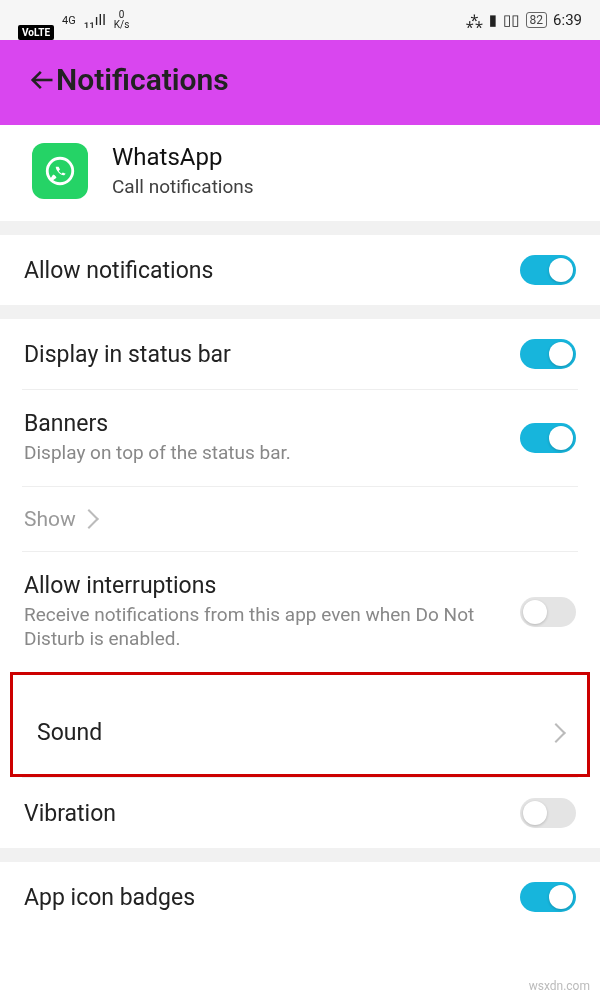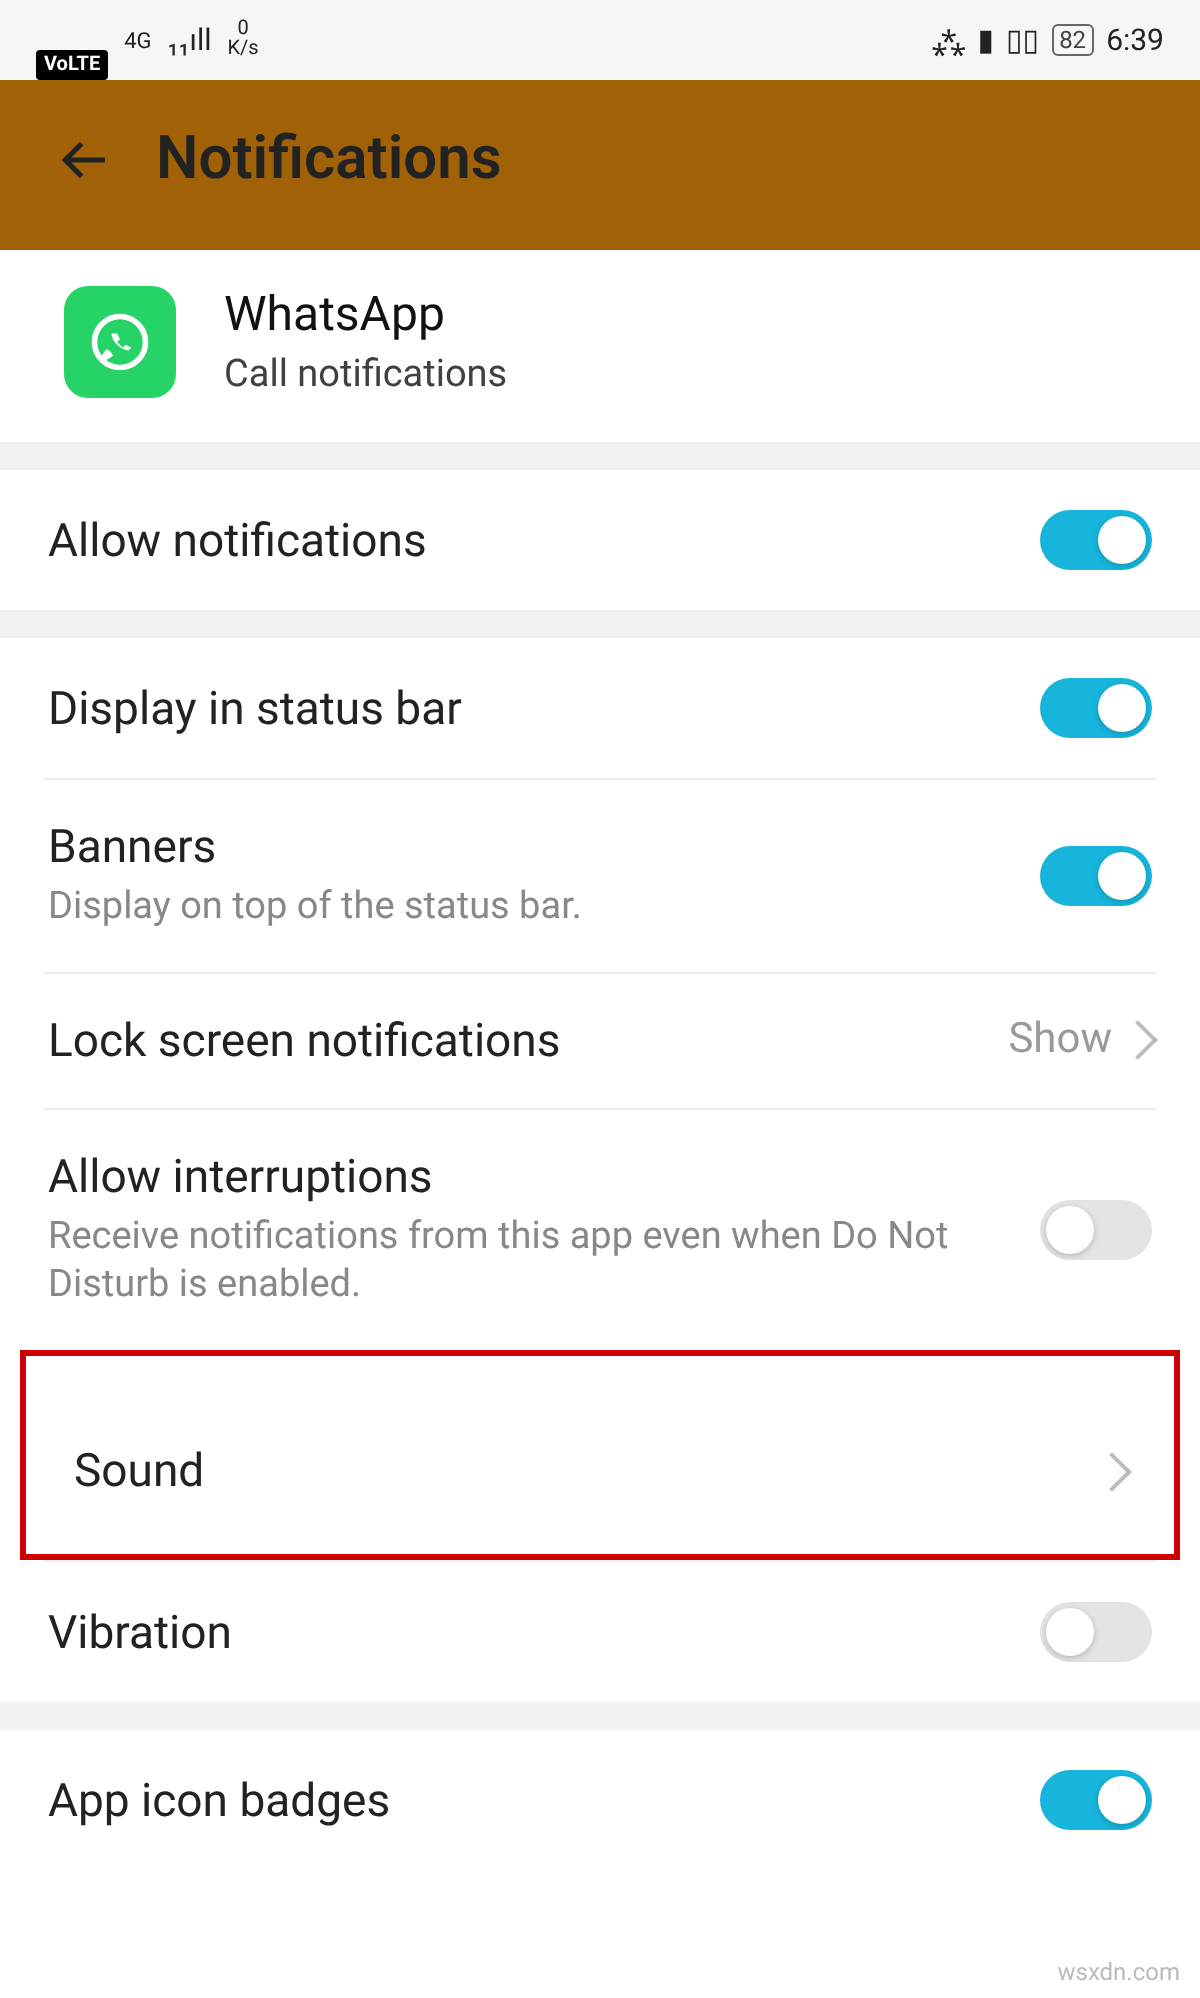--- a/index.html
+++ b/index.html
@@ -37,23 +37,22 @@
     .battery-badge {
       border: 1px solid #666;
       border-radius: 3px;
       font-size: 12px;
       padding: 0 3px;
       color: #444;
     }
     .header {
       display: flex;
       align-items: center;
-      gap: 22px;
       padding: 22px 20px 28px 28px;
-      background: #a16207;
+      background: #d946ef;
     }
     .back-arrow { width: 28px; height: 28px; }
     .header-title { font-size: 30px; font-weight: 600; color: #222; }
     .app-row {
       display: flex;
       align-items: flex-start;
       gap: 24px;
       padding: 18px 22px 22px 32px;
       background: #fff;
     }
@@ -176,23 +175,20 @@
 <div class="row">
   <div class="row-content">
     <div class="row-title">Banners</div>
     <div class="row-sub">Display on top of the status bar.</div>
   </div>
   <div class="toggle toggle-on"></div>
 </div>
 <div class="divider"></div>
 
 <div class="row">
-  <div class="row-content">
-      <div class="row-title">Lock screen notifications</div>
-    </div>
   <div class="row-right">
     <span>Show</span>
     <span class="chevron"></span>
   </div>
 </div>
 <div class="divider"></div>
 
 <div class="row">
   <div class="row-content">
     <div class="row-title">Allow interruptions</div>

